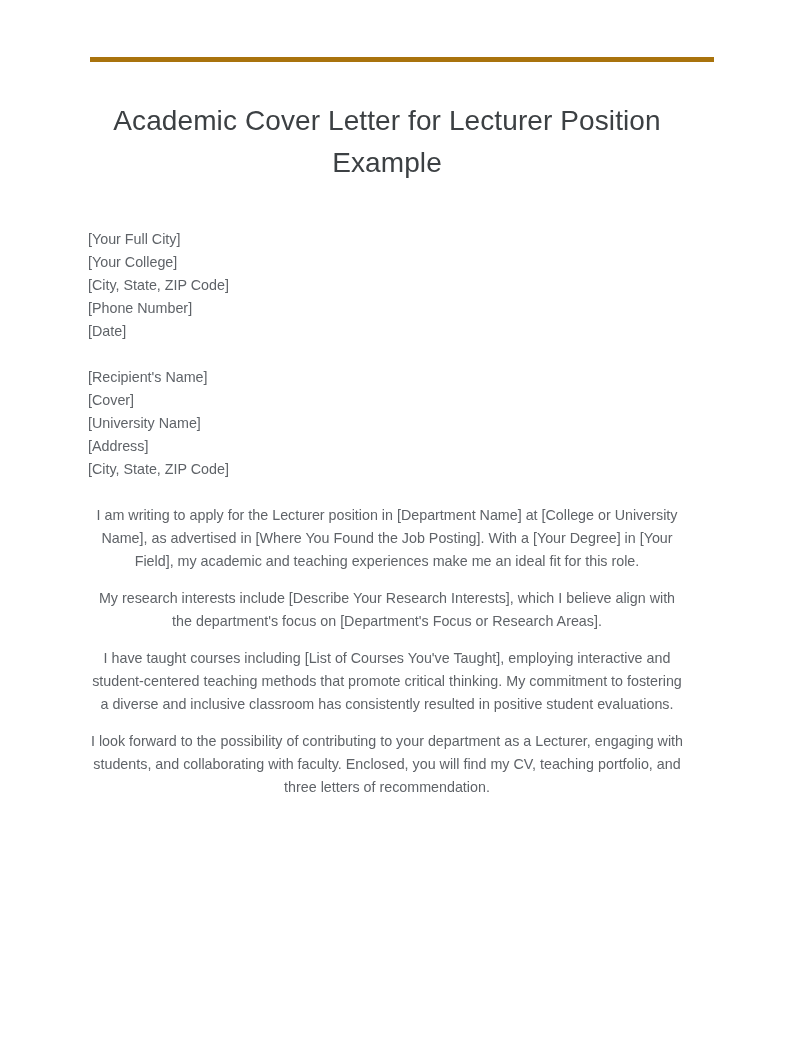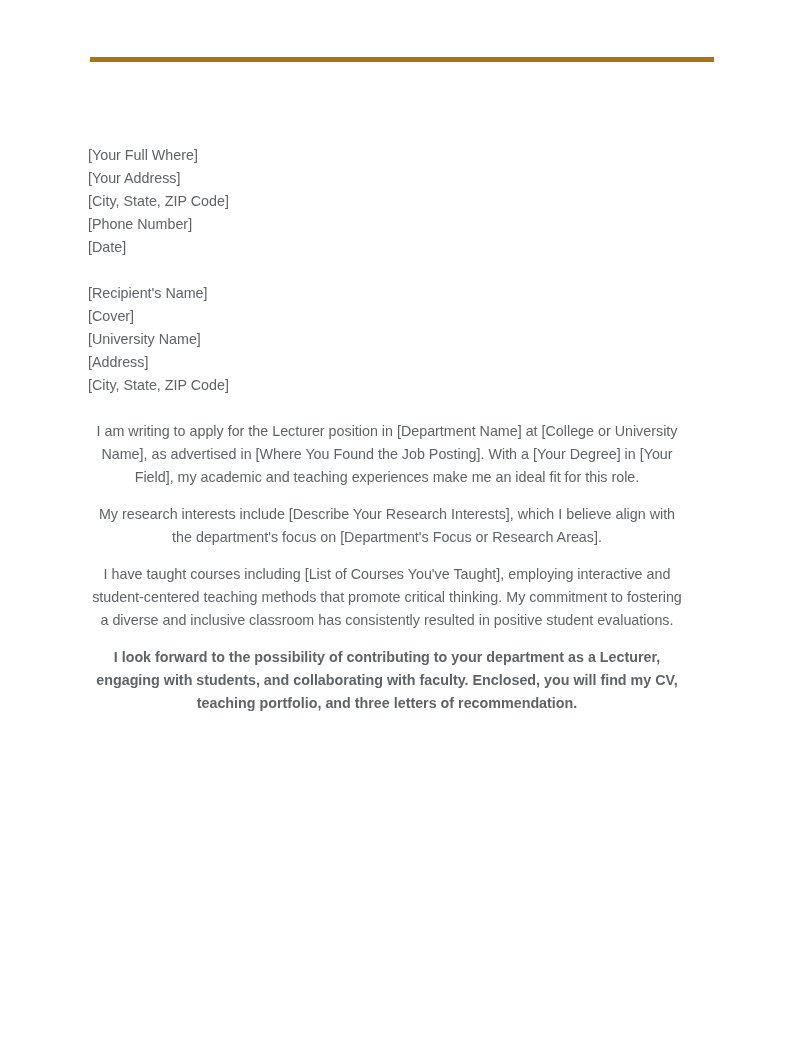--- a/index.html
+++ b/index.html
@@ -75,42 +75,42 @@
     display: block;
     white-space: pre;
   }
 
   .para {
     margin: 0 0 14px 0;
     text-align: center;
   }
   .para:last-child {
     margin-bottom: 0;
-    font-weight: bold;
   }
 
   .salutation {
     margin: 0 0 14px 0;
   }
 </style>
 </head>
 <body>
 
 <div class="page">
 
   <div class="accent-rule"></div>
 
   <div class="content">
 
+    <h1 class="doc-title">Academic Cover Letter for Lecturer Position Example</h1>
 
     <div class="letter">
 
       <div class="block">
-        <span class="line">[Your Full Where]</span>
-        <span class="line">[Your Address]</span>
+        <span class="line">[Your Full City]</span>
+        <span class="line">[Your College]</span>
         <span class="line">[City, State, ZIP Code]</span>
         <span class="line">[Phone Number]</span>
         <span class="line">[Date]</span>
       </div>
 
       <div class="block">
         <span class="line">[Recipient's Name]</span>
         <span class="line">[Cover]</span>
         <span class="line">[University Name]</span>
         <span class="line">[Address]</span>

